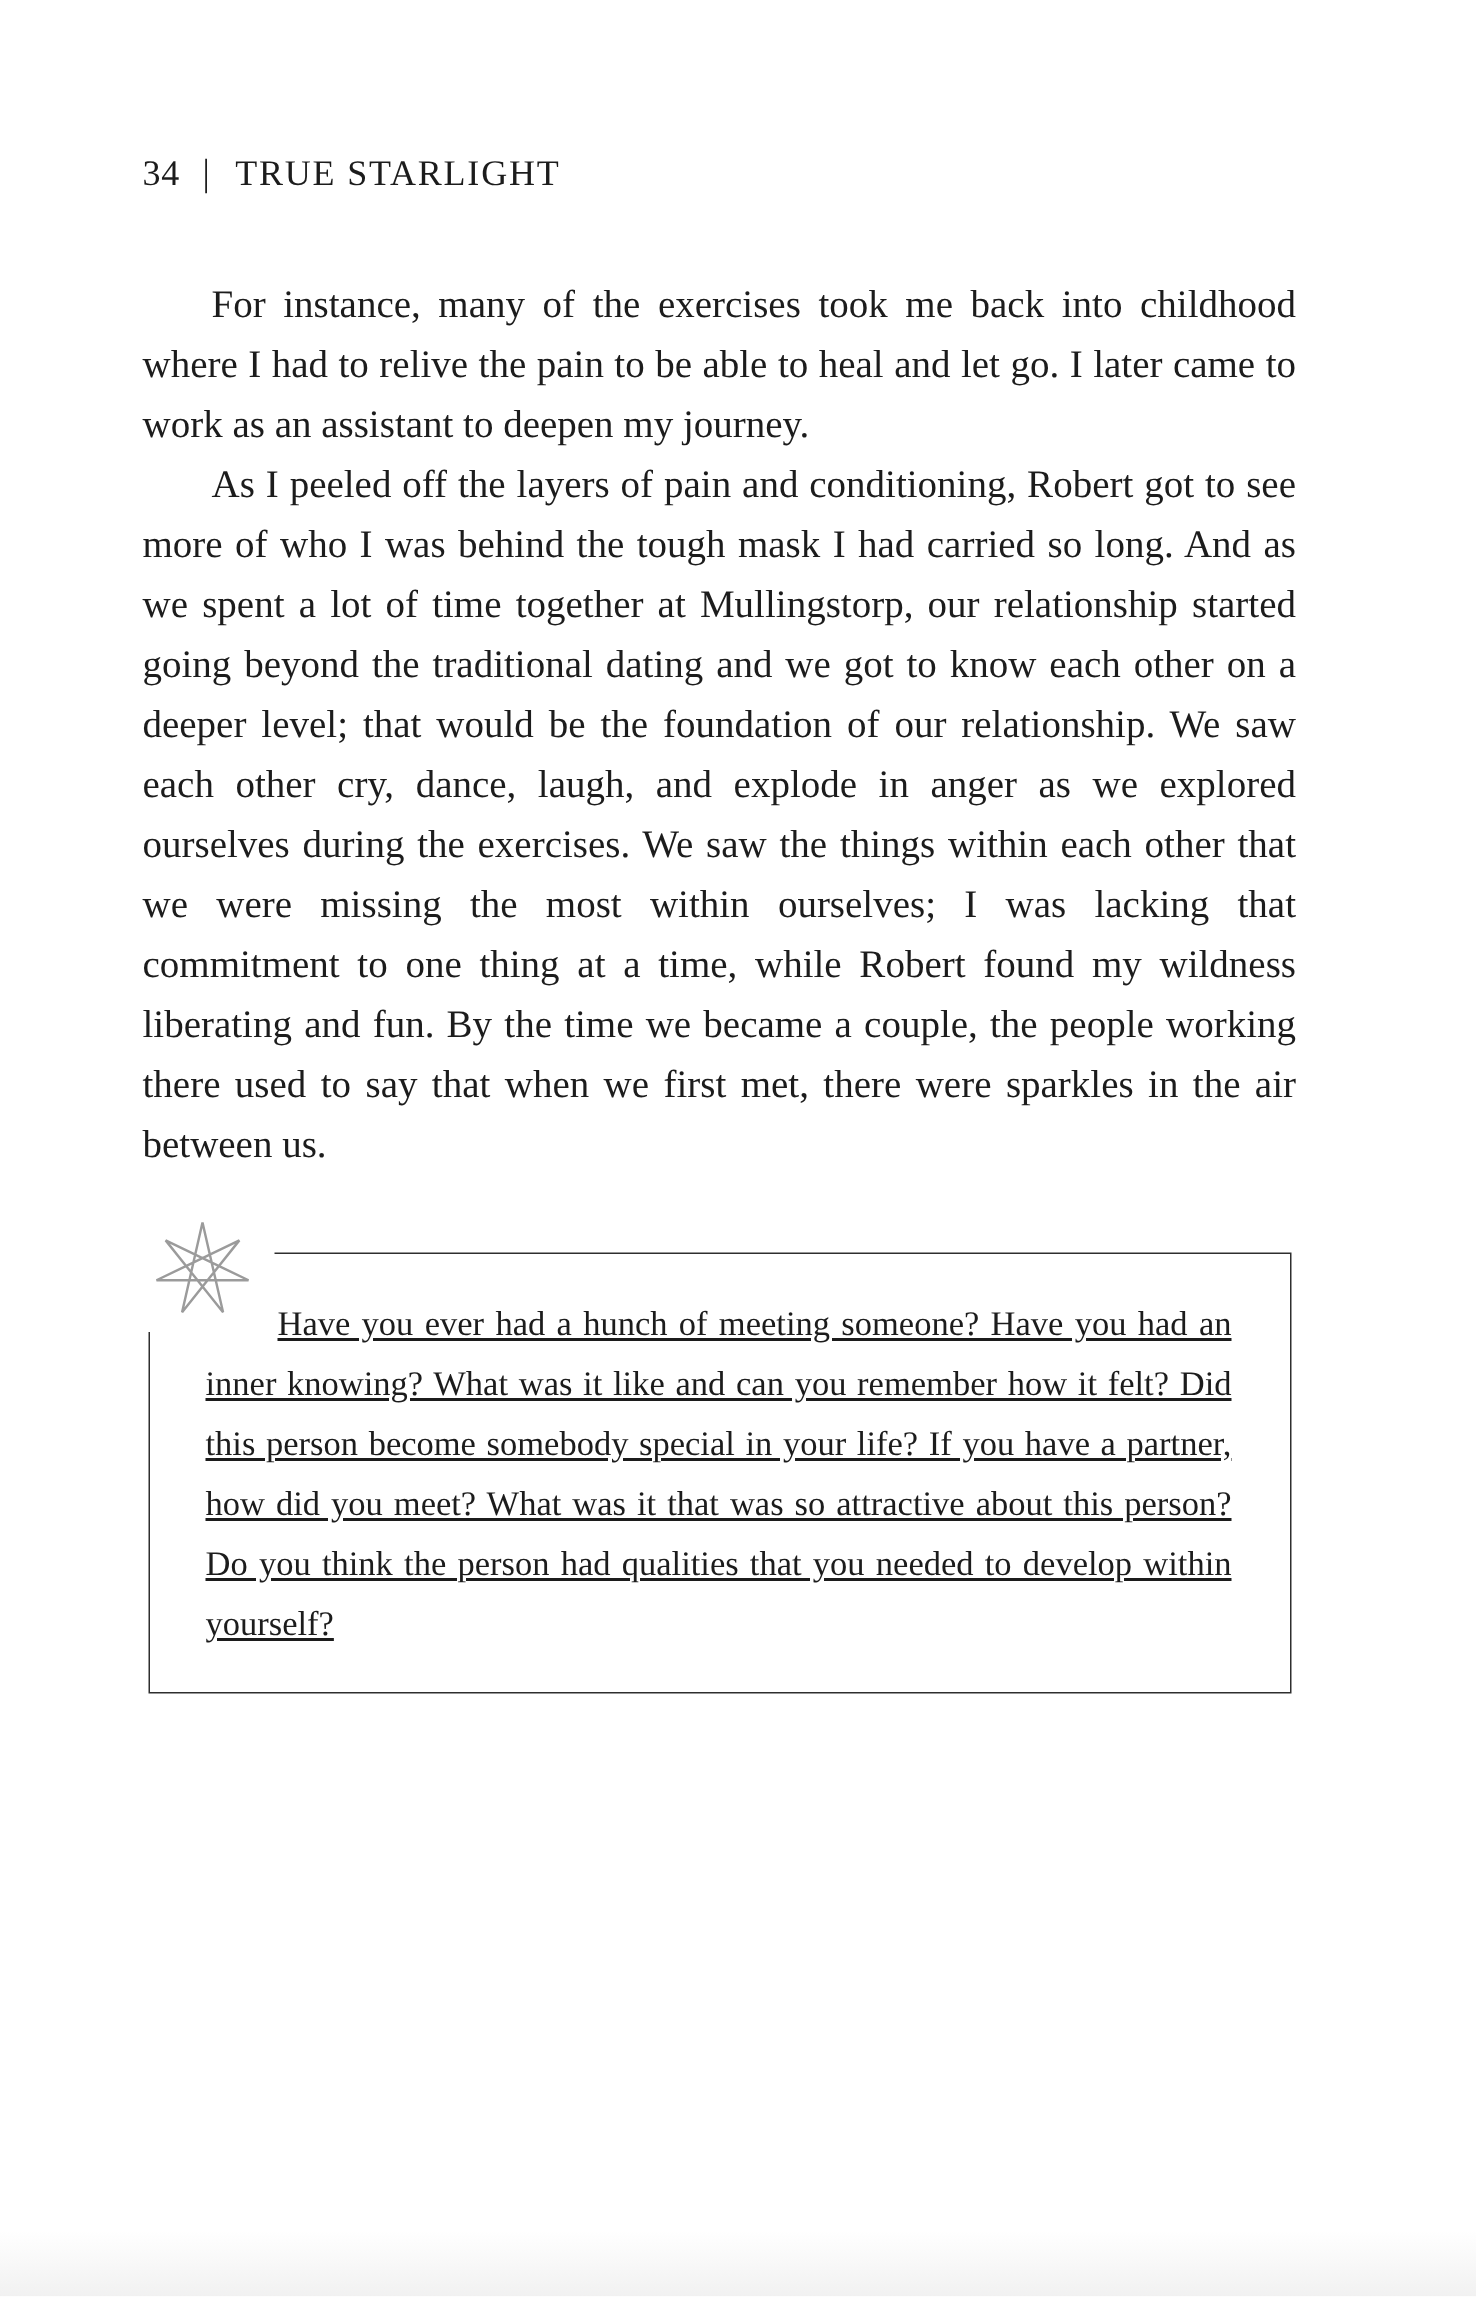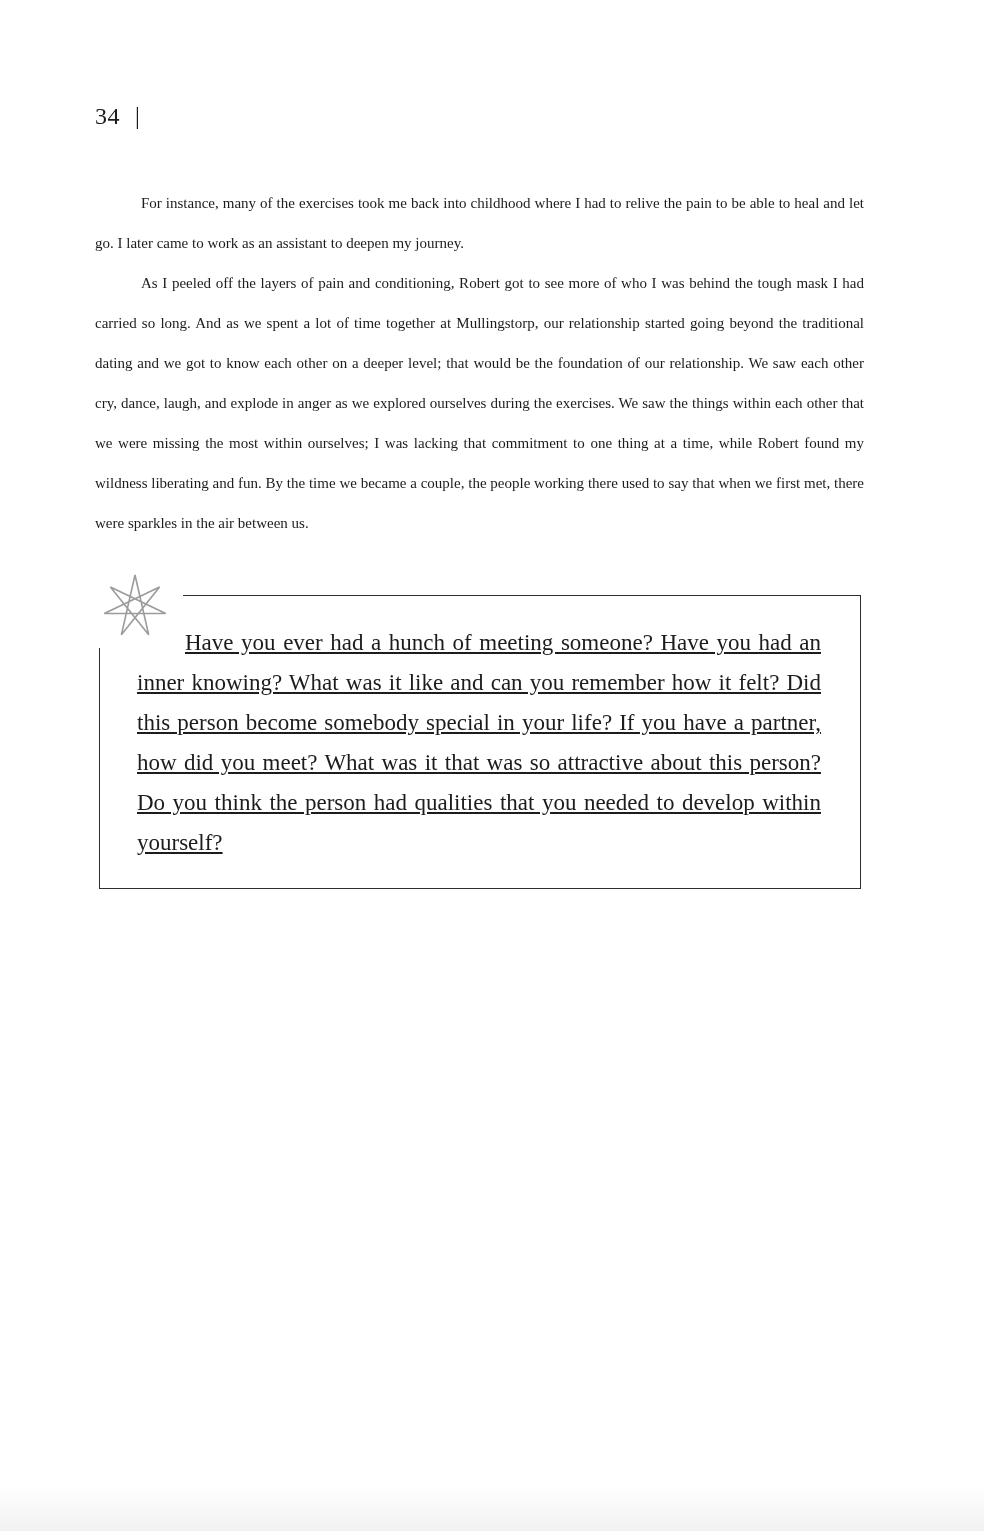--- a/index.html
+++ b/index.html
@@ -37,21 +37,21 @@
     transform: scaleY(1.05);
   }
   .running-header .title {
     letter-spacing: 1.2px;
   }
   .body-text {
     margin-top: 53px;
   }
   .body-text p {
     margin: 0;
-    font-size: 15px;
+    font-size: 26px;
     line-height: 40px;
     text-align: justify;
     text-indent: 46px;
   }
   .callout-wrap {
     position: relative;
     margin-top: 52px;
     text-decoration: underline;
   }
   .callout-box {
@@ -96,20 +96,21 @@
 </head>
 <body>
 
 <div class="page">
 
   <div class="content">
 
     <div class="running-header">
       <span class="page-num">34</span>
       <span class="sep">|</span>
+      <span class="title">TRUE STARLIGHT</span>
     </div>
 
     <div class="body-text">
       <p>For instance, many of the exercises took me back into childhood where I had to relive the pain to be able to heal and let go. I later came to work as an assistant to deepen my journey.</p>
       <p>As I peeled off the layers of pain and conditioning, Robert got to see more of who I was behind the tough mask I had carried so long. And as we spent a lot of time together at Mullingstorp, our relationship started going beyond the traditional dating and we got to know each other on a deeper level; that would be the foundation of our relationship. We saw each other cry, dance, laugh, and explode in anger as we explored ourselves during the exercises. We saw the things within each other that we were missing the most within ourselves; I was lacking that commitment to one thing at a time, while Robert found my wildness liberating and fun. By the time we became a couple, the people working there used to say that when we first met, there were sparkles in the air between us.</p>
     </div>
 
     <div class="callout-wrap">
       <div class="callout-box">
         <div class="star-badge">

